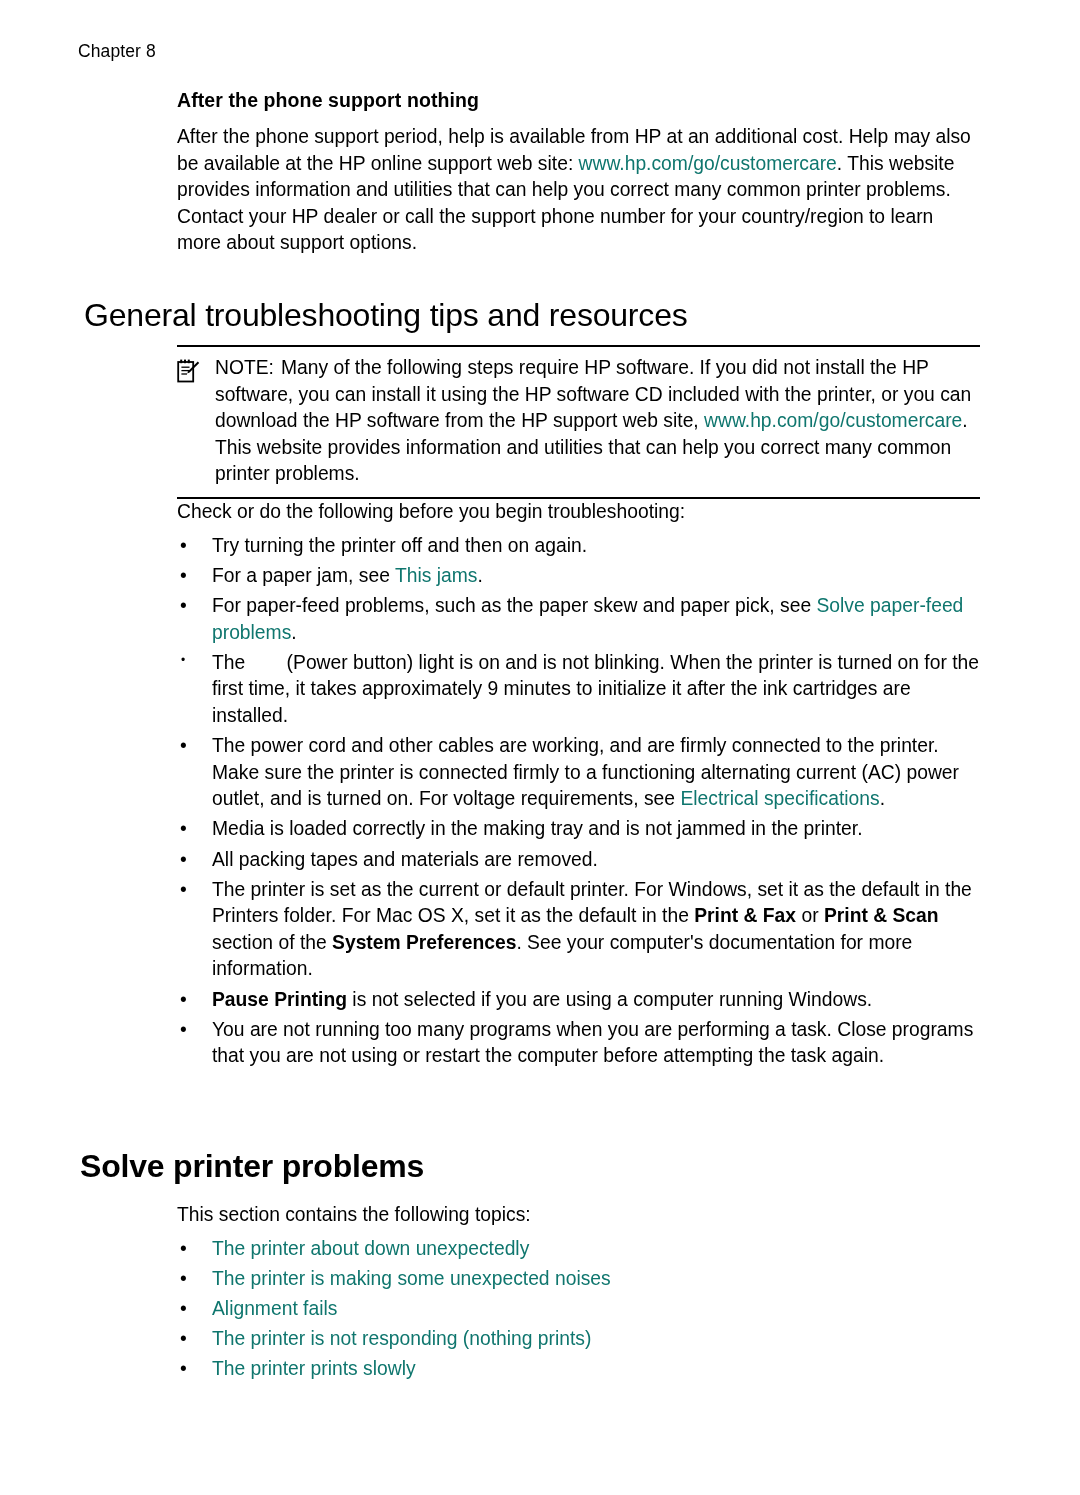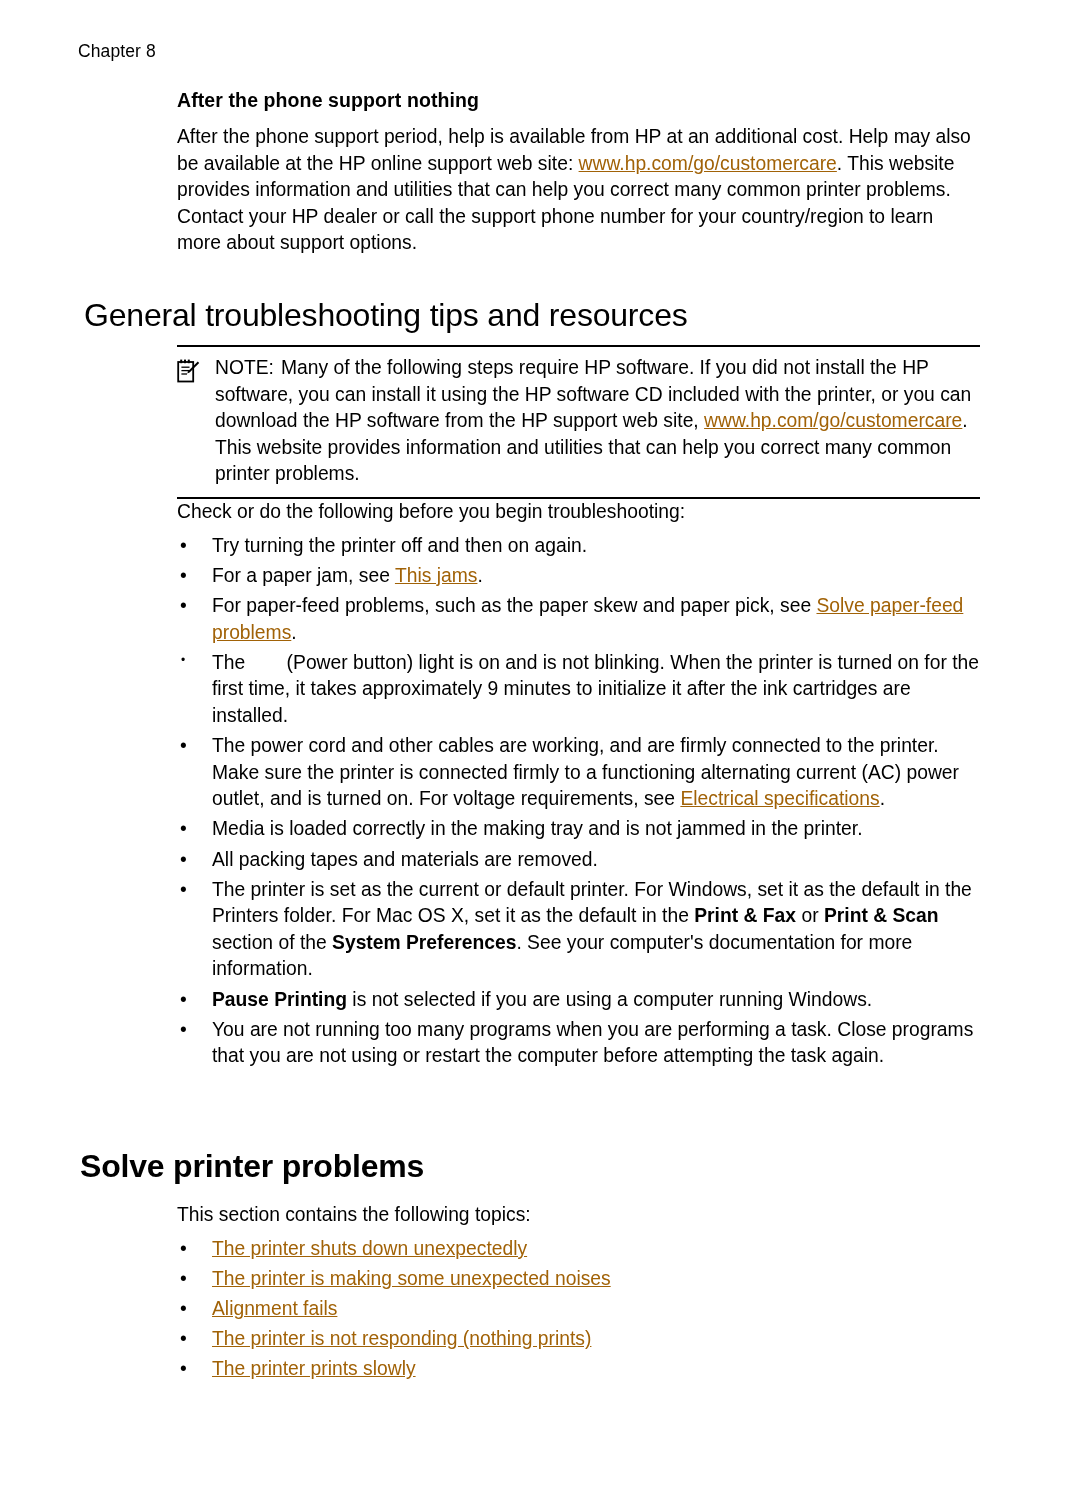--- a/index.html
+++ b/index.html
@@ -48,22 +48,21 @@
     position: absolute;
     left: 177px;
     width: 802px;
     font-size: 19.3px;
     line-height: 26.6px;
     text-align: left;
   }
   .para.p-intro { top: 124px; }
 
   a.link, .link {
-    text-decoration: underline;
-    color: #a16207;
+    color: #0f766e;
   }
 
   h1.chap-title {
     position: absolute;
     margin: 4px;
     padding: 0;
     left: 80px;
     top: 293px;
     font-size: 32px;
     font-weight: normal;
@@ -261,21 +260,21 @@
     </li>
   </ul>
 
   <h1 class="chap-title2">Solve printer problems</h1>
 
   <div class="topics-lead">This section contains the following topics:</div>
 
   <ul class="bullets b-topics">
     <li>
       <span class="bullet-dot">•</span>
-      <span class="link">The printer shuts down unexpectedly</span>
+      <span class="link">The printer about down unexpectedly</span>
     </li>
     <li>
       <span class="bullet-dot">•</span>
       <span class="link">The printer is making some unexpected noises</span>
     </li>
     <li>
       <span class="bullet-dot">•</span>
       <span class="link">Alignment fails</span>
     </li>
     <li>

